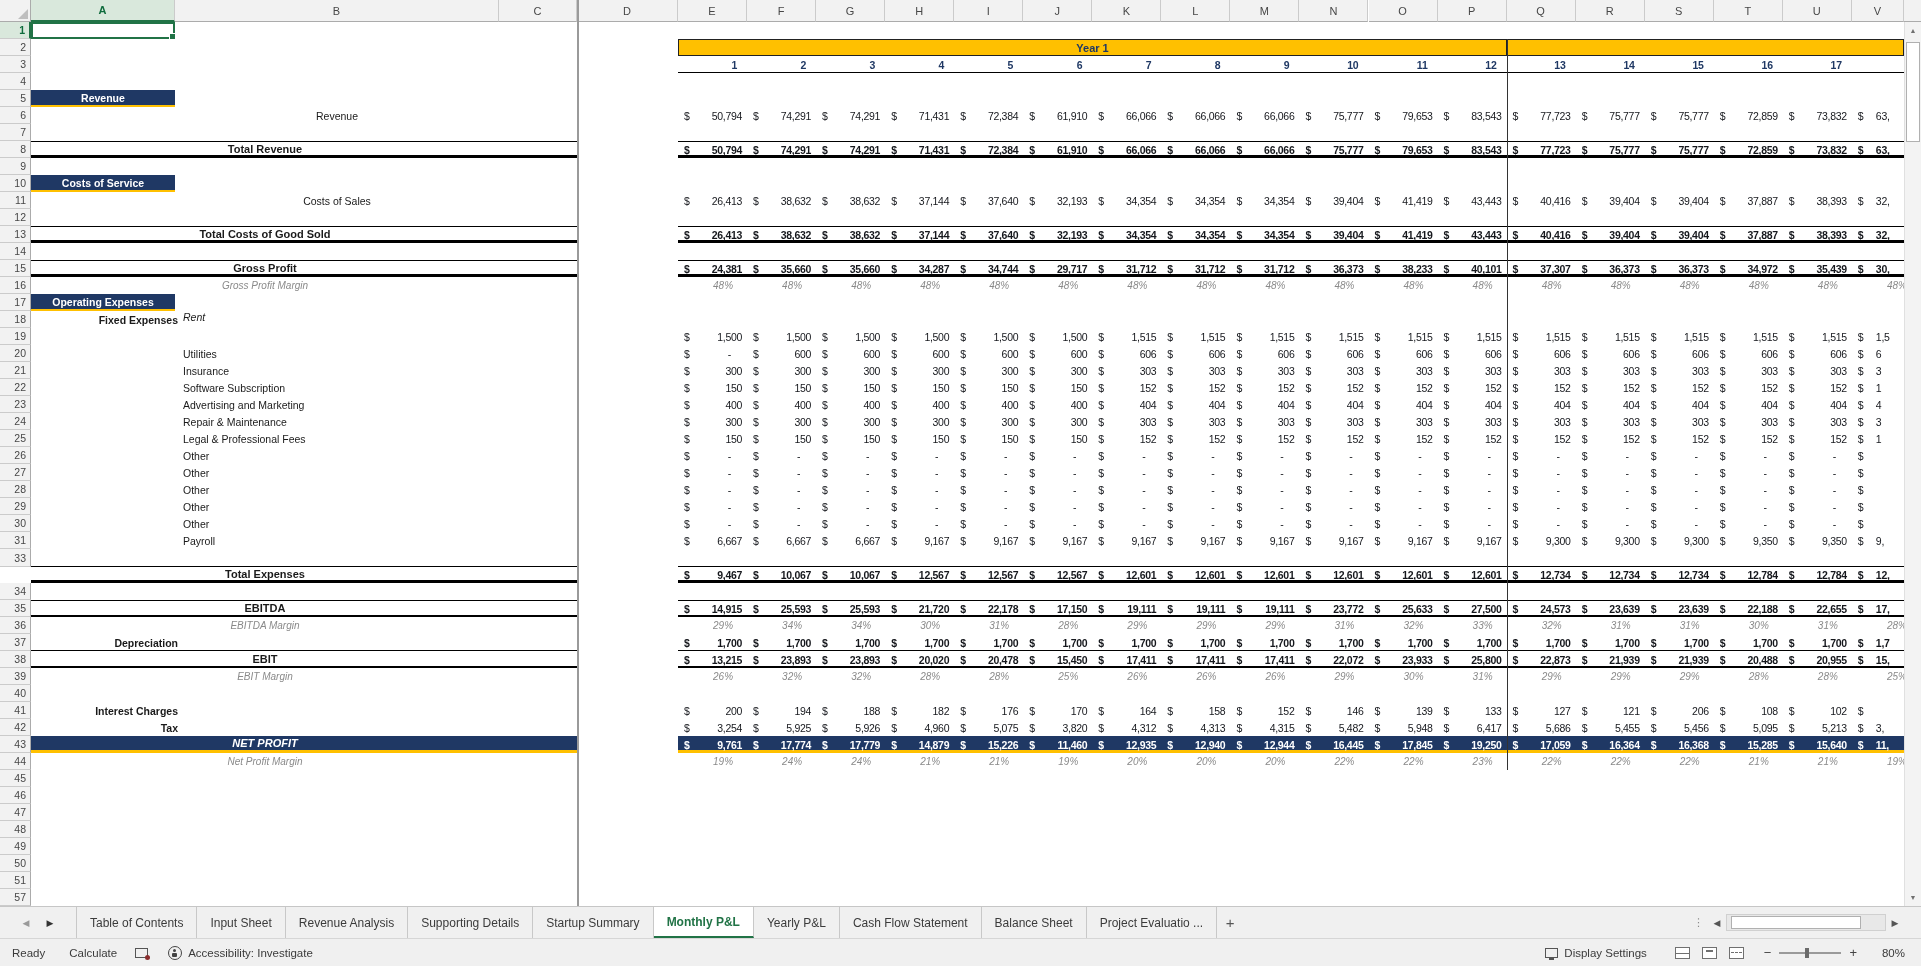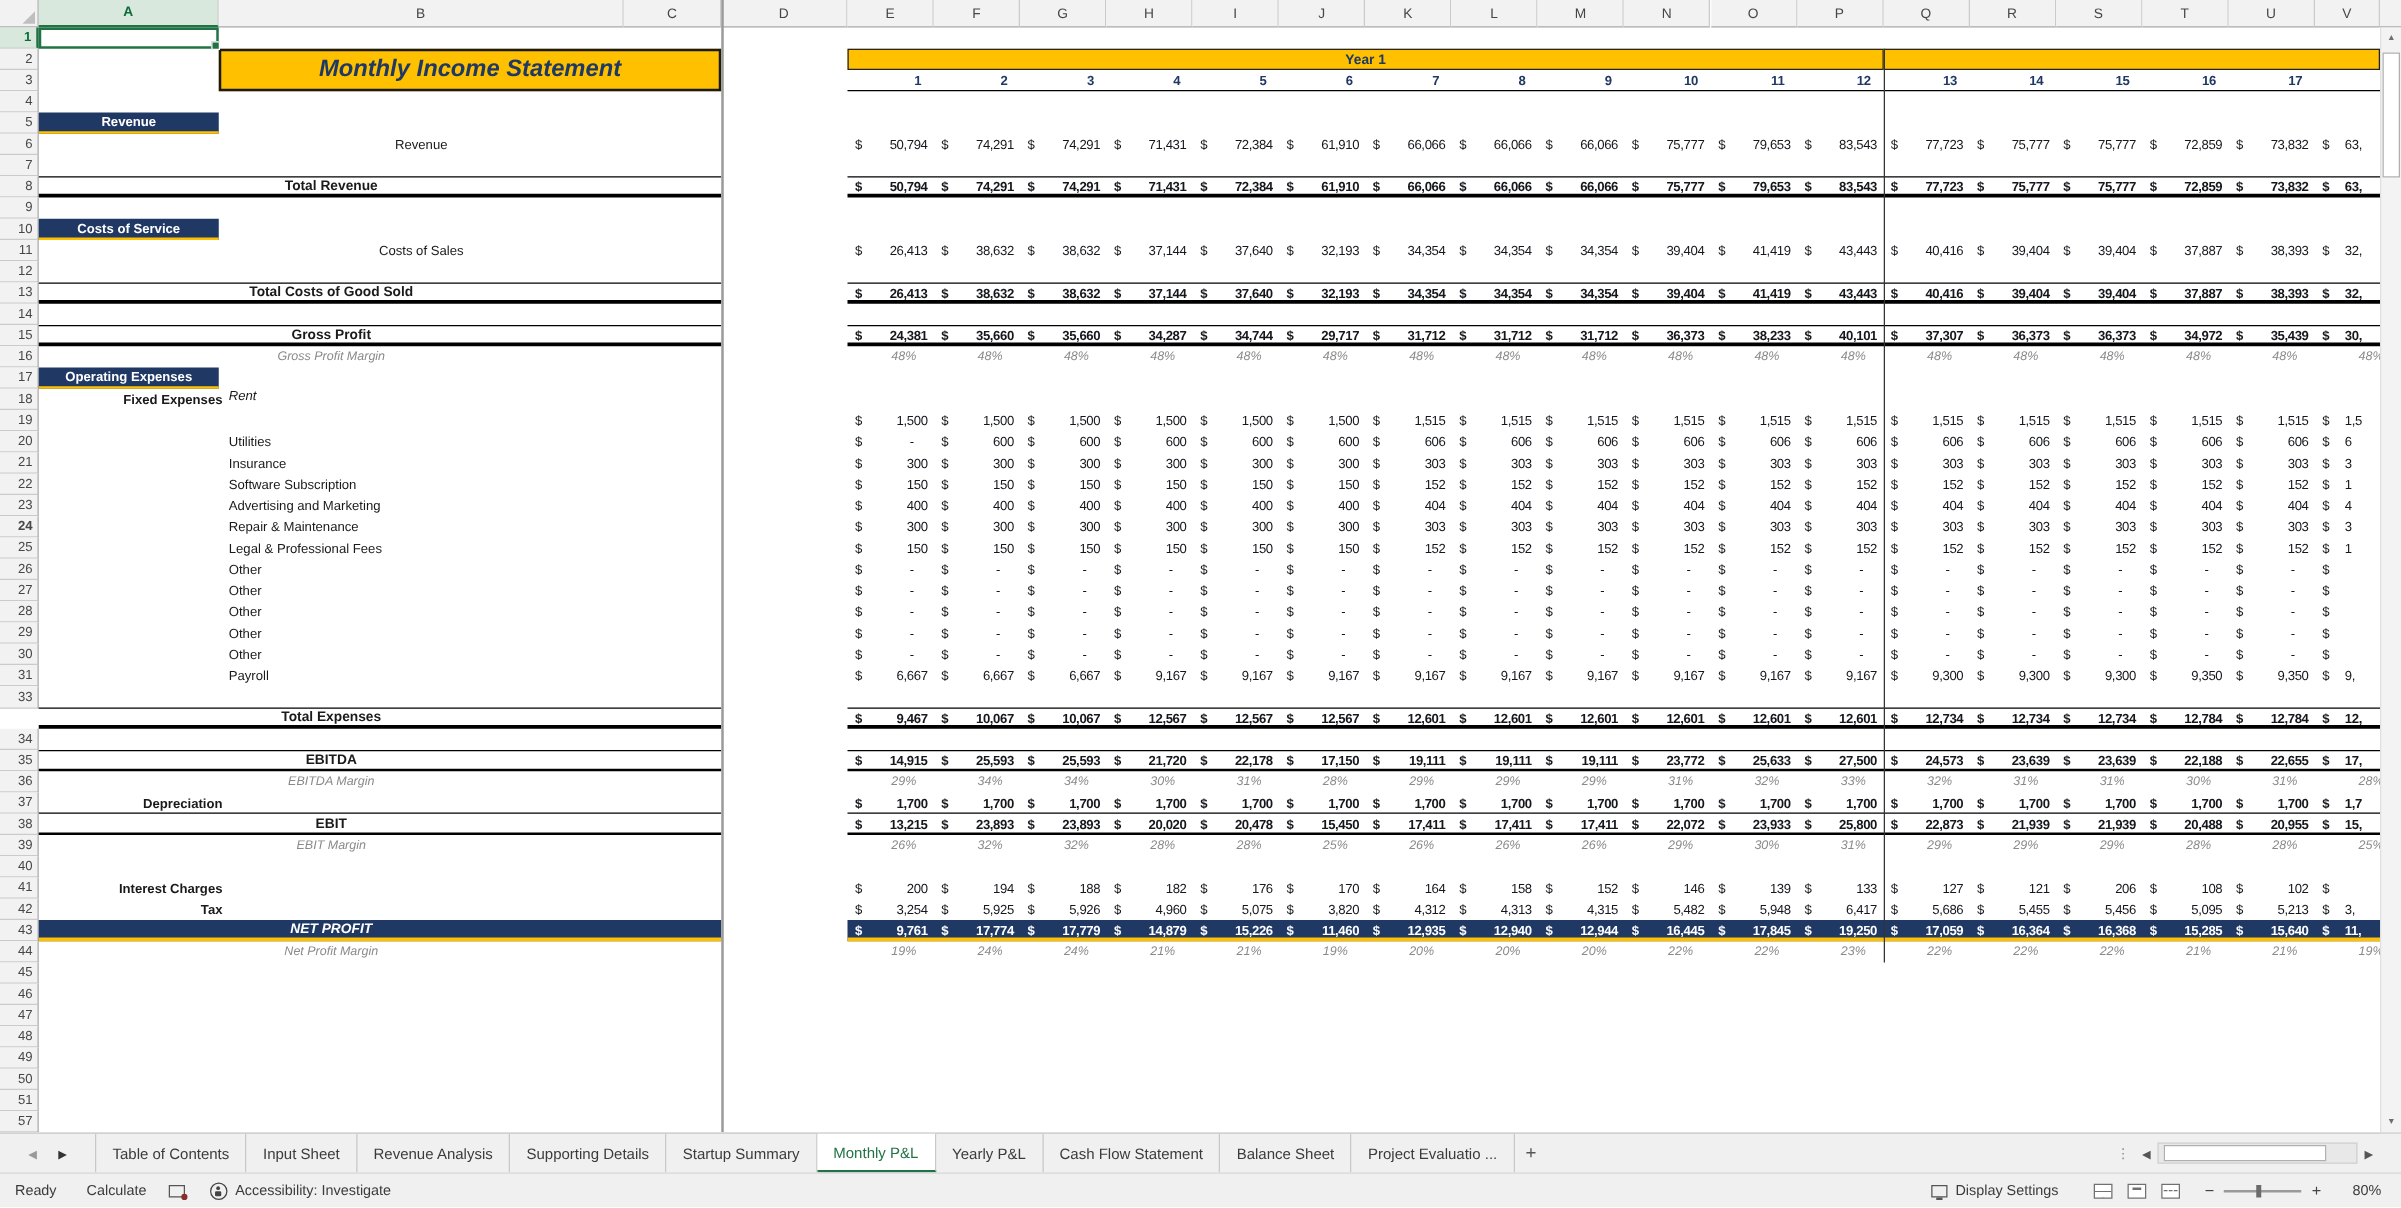--- a/index.html
+++ b/index.html
@@ -74,21 +74,21 @@
   .vscroll .arr.down{bottom:0;}
   .vthumb{position:absolute;left:1px;top:20px;width:14px;height:100px;background:#fff;border:1px solid #B0B0B0;box-sizing:border-box;}
   
   .tabbar{position:absolute;left:0;top:906px;width:1921px;height:32px;background:#F0F0F0;border-top:1px solid #C6C6C6;
         box-sizing:border-box;display:flex;align-items:stretch;font-size:12px;color:#3b3b3b;}
   .tabnav{width:24px;display:flex;align-items:center;justify-content:center;font-size:9px;color:#9a9a9a;margin-left:14px;}
   .tabnav.dark{color:#333;margin-left:0;}
   .tabs{display:flex;align-items:stretch;margin-left:14px;}
   .tab{display:flex;align-items:center;padding:0 13px;border-right:1px solid #C8C8C8;cursor:default;white-space:nowrap;}
   .tab:first-child{border-left:1px solid #C8C8C8;}
-  .tab.active{background:#fff;color:#217346;font-weight:normal;border-bottom:2px solid #217346;box-sizing:border-box;}
+  .tab.active{background:#fff;color:#217346;font-weight:bold;border-bottom:2px solid #217346;box-sizing:border-box;}
   .addsheet{width:26px;display:flex;align-items:center;justify-content:center;color:#555;font-size:15px;}
   .tab-spacer{flex:1;}
   .grip{display:flex;align-items:center;color:#8a8a8a;font-size:11px;padding:0 4px;}
   .hsarr{display:flex;align-items:center;justify-content:center;width:18px;font-size:9px;color:#555;}
   .hstrack{width:160px;margin:7px 0;background:#E8E8E8;border:1px solid #D0D0D0;position:relative;box-sizing:border-box;}
   .hthumb{position:absolute;left:4px;top:1px;bottom:1px;width:130px;background:#fff;border:1px solid #B0B0B0;box-sizing:border-box;}
   .scrollcorner{width:17px;background:#F0F0F0;}
   
   .statusbar{position:absolute;left:0;top:938px;width:1921px;height:28px;background:#F0F0F0;border-top:1px solid #D6D6D6;
         box-sizing:border-box;display:flex;align-items:center;font-size:11.5px;color:#3b3b3b;}
@@ -162,21 +162,21 @@
         <div class="rowhdr" style="top: 243px; height: 17px;">14</div>
         <div class="rowhdr" style="top: 260px; height: 17px;">15</div>
         <div class="rowhdr" style="top: 277px; height: 17px;">16</div>
         <div class="rowhdr" style="top: 294px; height: 17px;">17</div>
         <div class="rowhdr" style="top: 311px; height: 17px;">18</div>
         <div class="rowhdr" style="top: 328px; height: 17px;">19</div>
         <div class="rowhdr" style="top: 345px; height: 17px;">20</div>
         <div class="rowhdr" style="top: 362px; height: 17px;">21</div>
         <div class="rowhdr" style="top: 379px; height: 17px;">22</div>
         <div class="rowhdr" style="top: 396px; height: 17px;">23</div>
-        <div class="rowhdr" style="top: 413px; height: 17px; font-weight: bold;">24</div>
+        <div class="rowhdr" style="top: 413px; height: 17px;">24</div>
         <div class="rowhdr" style="top: 430px; height: 17px;">25</div>
         <div class="rowhdr" style="top: 447px; height: 17px;">26</div>
         <div class="rowhdr" style="top: 464px; height: 17px;">27</div>
         <div class="rowhdr" style="top: 481px; height: 17px;">28</div>
         <div class="rowhdr" style="top: 498px; height: 17px;">29</div>
         <div class="rowhdr" style="top: 515px; height: 17px;">30</div>
         <div class="rowhdr" style="top: 532px; height: 17px;">31</div>
         <div class="rowhdr" style="top: 549px; height: 17px;">32</div>
         <div class="rowhdr" style="top: 550px; height: 17px;">33</div>
         <div class="rowhdr" style="top: 583px; height: 17px;">34</div>
@@ -2122,21 +2122,20 @@
         <div class="cell pct" style="left: 1299.45px; top: 753px; width: 69.05px;">22%</div>
         <div class="cell pct" style="left: 1368.5px; top: 753px; width: 69.05px;">22%</div>
         <div class="cell pct" style="left: 1437.55px; top: 753px; width: 69.05px;">23%</div>
         <div class="cell pct" style="left: 1506.6px; top: 753px; width: 69.05px;">22%</div>
         <div class="cell pct" style="left: 1575.65px; top: 753px; width: 69.05px;">22%</div>
         <div class="cell pct" style="left: 1644.7px; top: 753px; width: 69.05px;">22%</div>
         <div class="cell pct" style="left: 1713.75px; top: 753px; width: 69.05px;">21%</div>
         <div class="cell pct" style="left: 1782.8px; top: 753px; width: 69.05px;">21%</div>
         <div class="cell pct" style="left: 1851.85px; top: 753px; width: 69.05px;">19%</div>
       </div>
-    <div class="title-box">Monthly Income Statement</div>
     <div class="year-bar y1">Year 1</div>
     <div class="year-bar y2"></div>
     <div id="months">
         <div class="mcell" style="left: 678px; width: 69.05px;">1</div>
         <div class="mcell" style="left: 747.05px; width: 69.05px;">2</div>
         <div class="mcell" style="left: 816.1px; width: 69.05px;">3</div>
         <div class="mcell" style="left: 885.15px; width: 69.05px;">4</div>
         <div class="mcell" style="left: 954.2px; width: 69.05px;">5</div>
         <div class="mcell" style="left: 1023.25px; width: 69.05px;">6</div>
         <div class="mcell" style="left: 1092.3px; width: 69.05px;">7</div>

